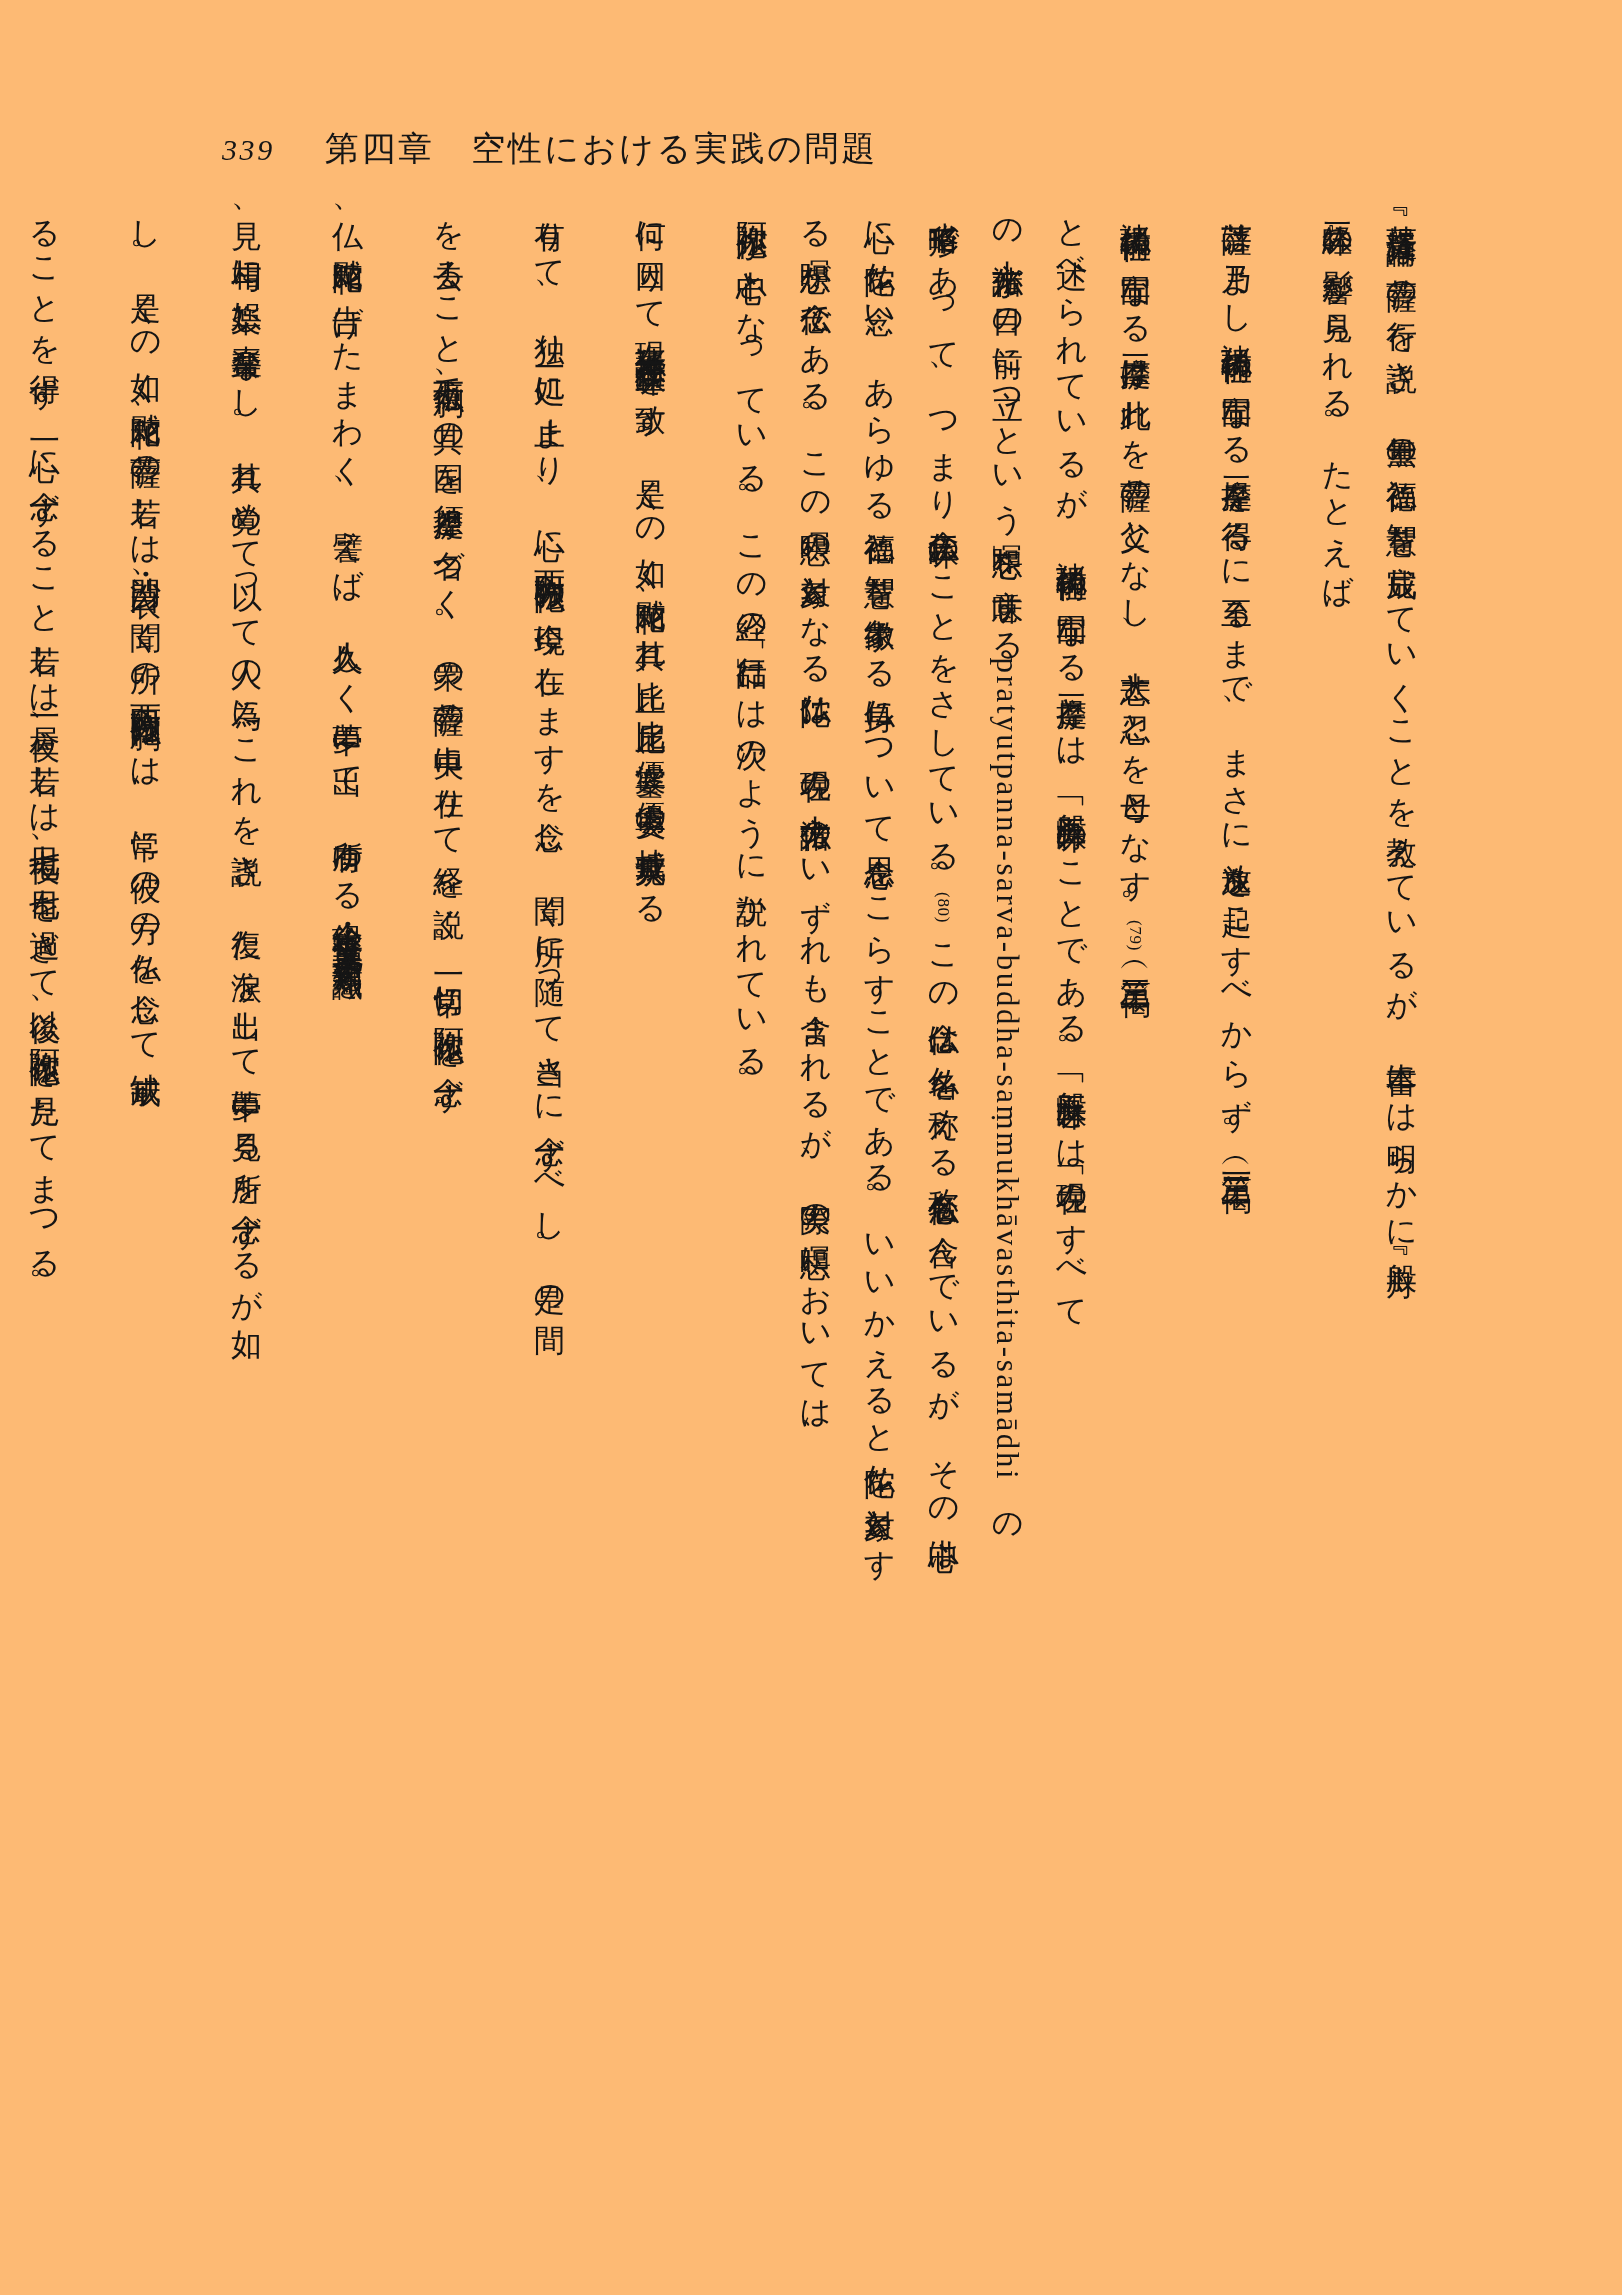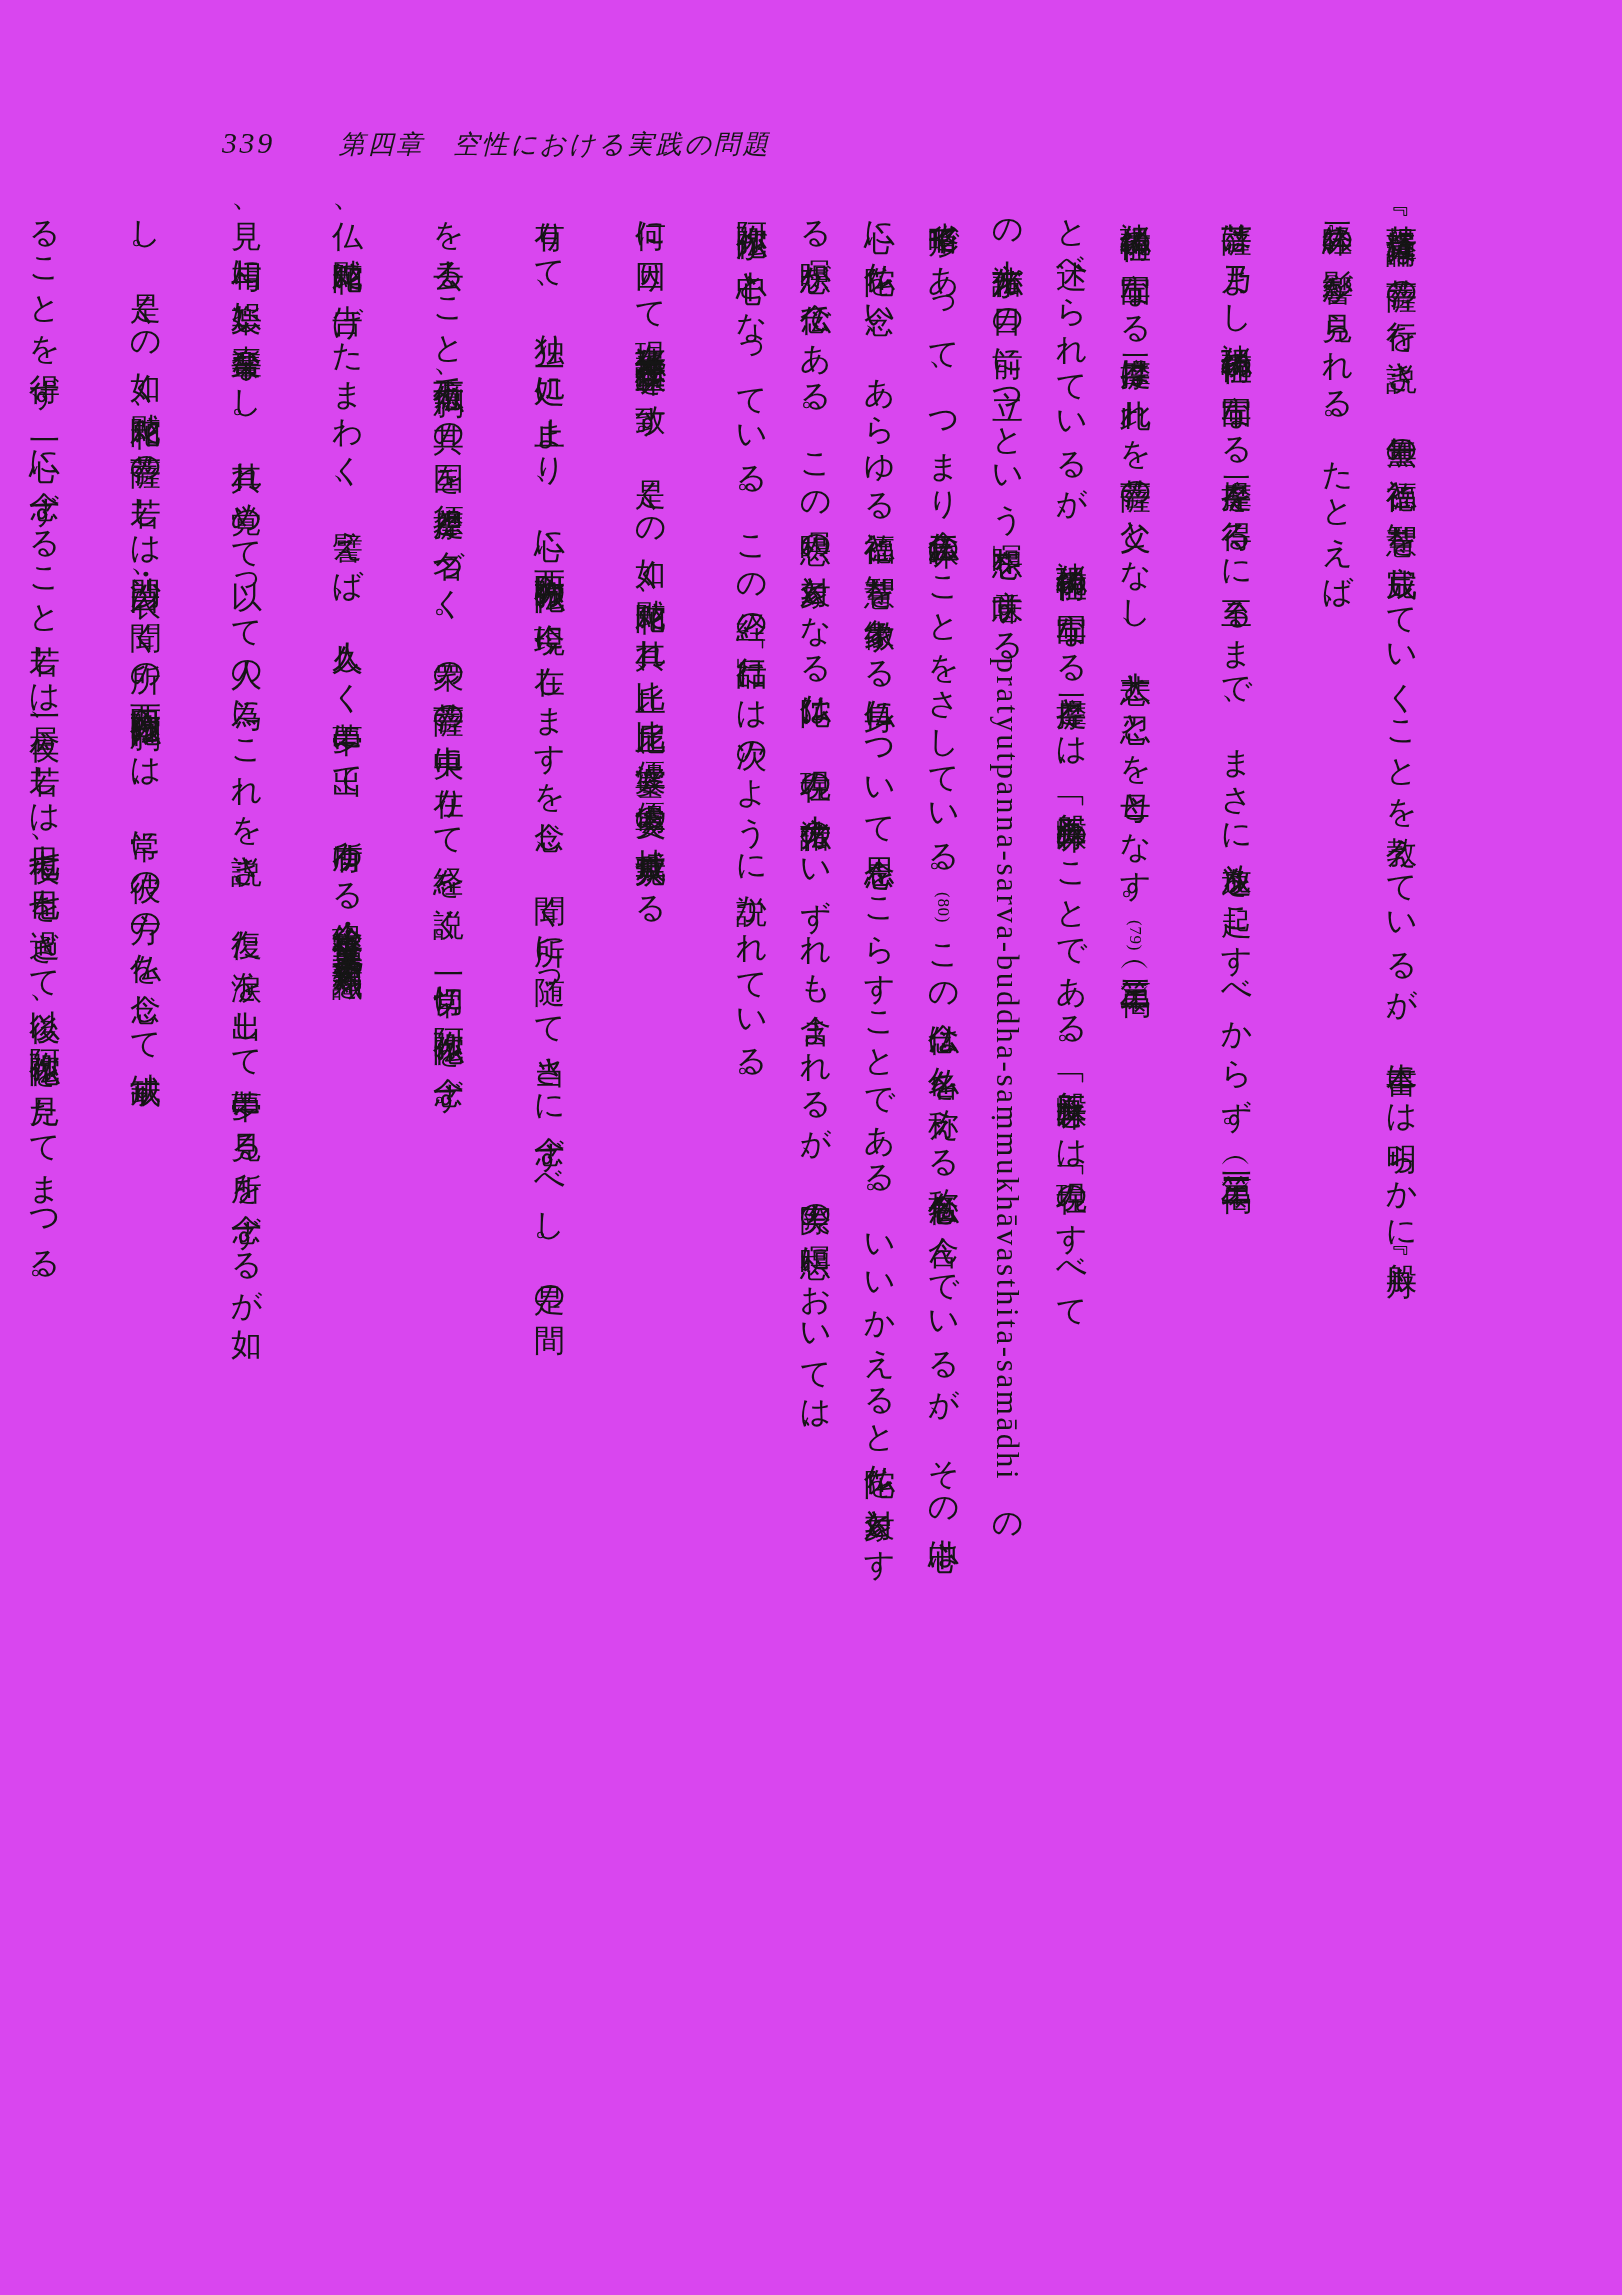--- a/index.html
+++ b/index.html
@@ -4,46 +4,45 @@
 <style>
   html, body {
     margin: 0;
     padding: 0;
     background: #e8e8e8;
   }
   .page {
     position: relative;
     width: 1623px;
     height: 2295px;
-    background: #d946ef;
+    background: #fdba74;
     overflow: hidden;
     font-family: "Liberation Serif", "DejaVu Serif", serif;
     color: #111111;
   }
   
   .running-head {
     position: absolute;
     top: 126px;
     left: 222px;
     display: flex;
     align-items: baseline;
     white-space: nowrap;
   }
   .page-number {
     font-size: 30px;
     font-style: italic;
     letter-spacing: 2.6px;
     color: #161616;
   }
   .chapter-heading {
-    margin-left: 64px;
-    font-size: 26px;
+    margin-left: 50px;
+    font-size: 34px;
     letter-spacing: 2.6px;
     color: #161616;
-    font-style: italic;
   }
   
   .text-block {
     position: absolute;
     top: 198px;
     right: 190px;
     height: 1799px;
     writing-mode: vertical-rl;
     text-orientation: mixed;
     font-size: 31px;

